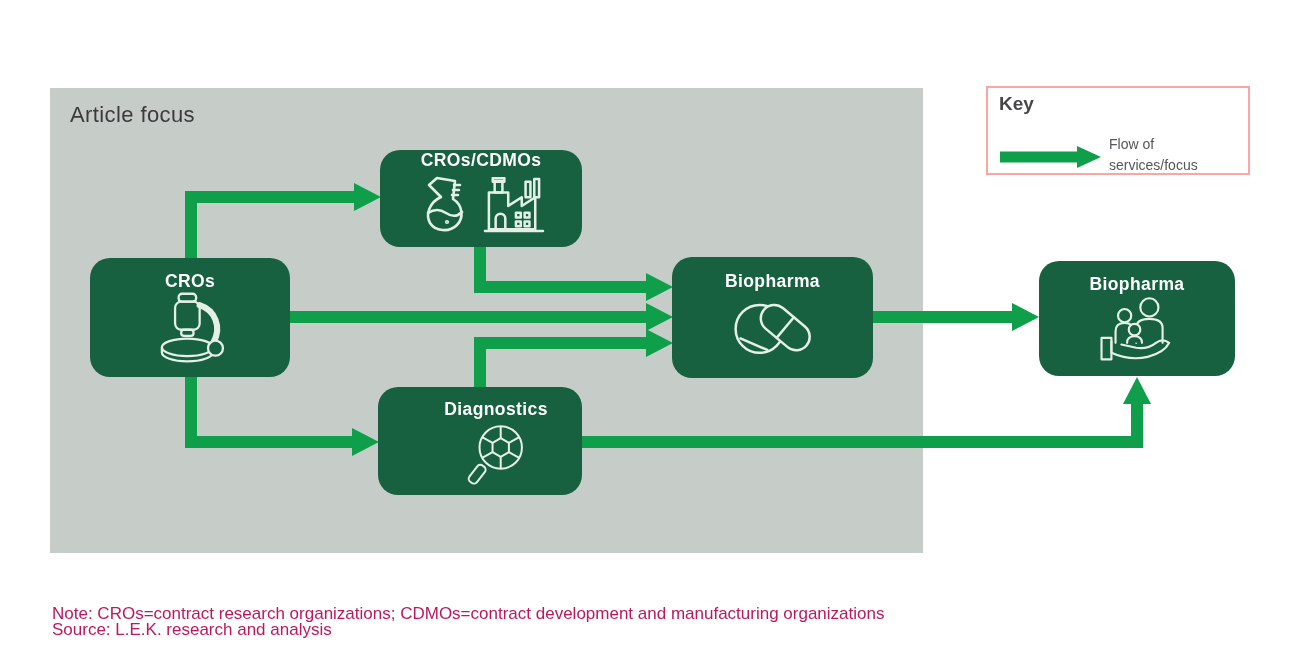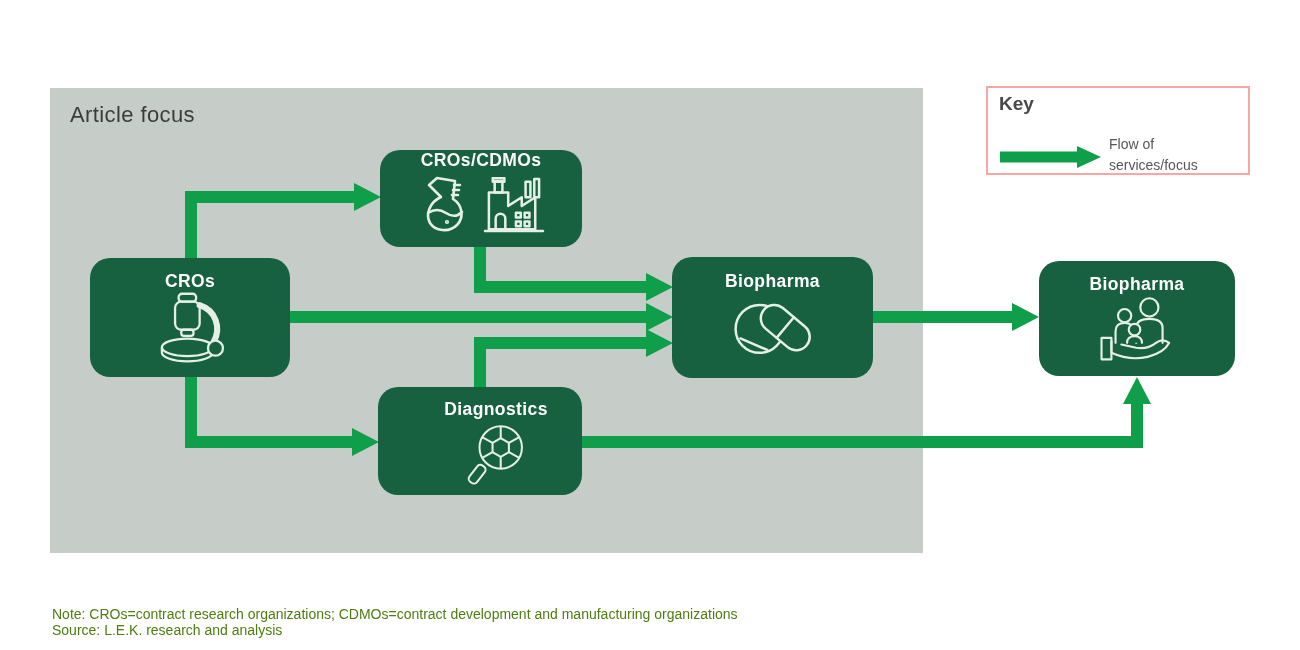--- a/index.html
+++ b/index.html
@@ -56,21 +56,21 @@
   .key-title{position:absolute;left:11px;top:5px;font-size:19px;font-weight:bold;color:#46484b;}
   .key-arrow{position:absolute;left:11px;top:56px;}
   .key-label{
     position:absolute;left:121px;top:46px;
     font-size:14px;color:#54565a;line-height:21px;
   }
 
   
   .notes{
     position:absolute;left:52px;top:586px;z-index:4;
-    font-size:14px;color:#4d7c0f;line-height:16px;
+    font-size:17px;color:#be185d;line-height:16px;
   }
 </style>
 </head>
 <body>
 
 <div class="canvas">
 
   <div class="panel">
     <div class="panel-title">Article focus</div>
   </div>

